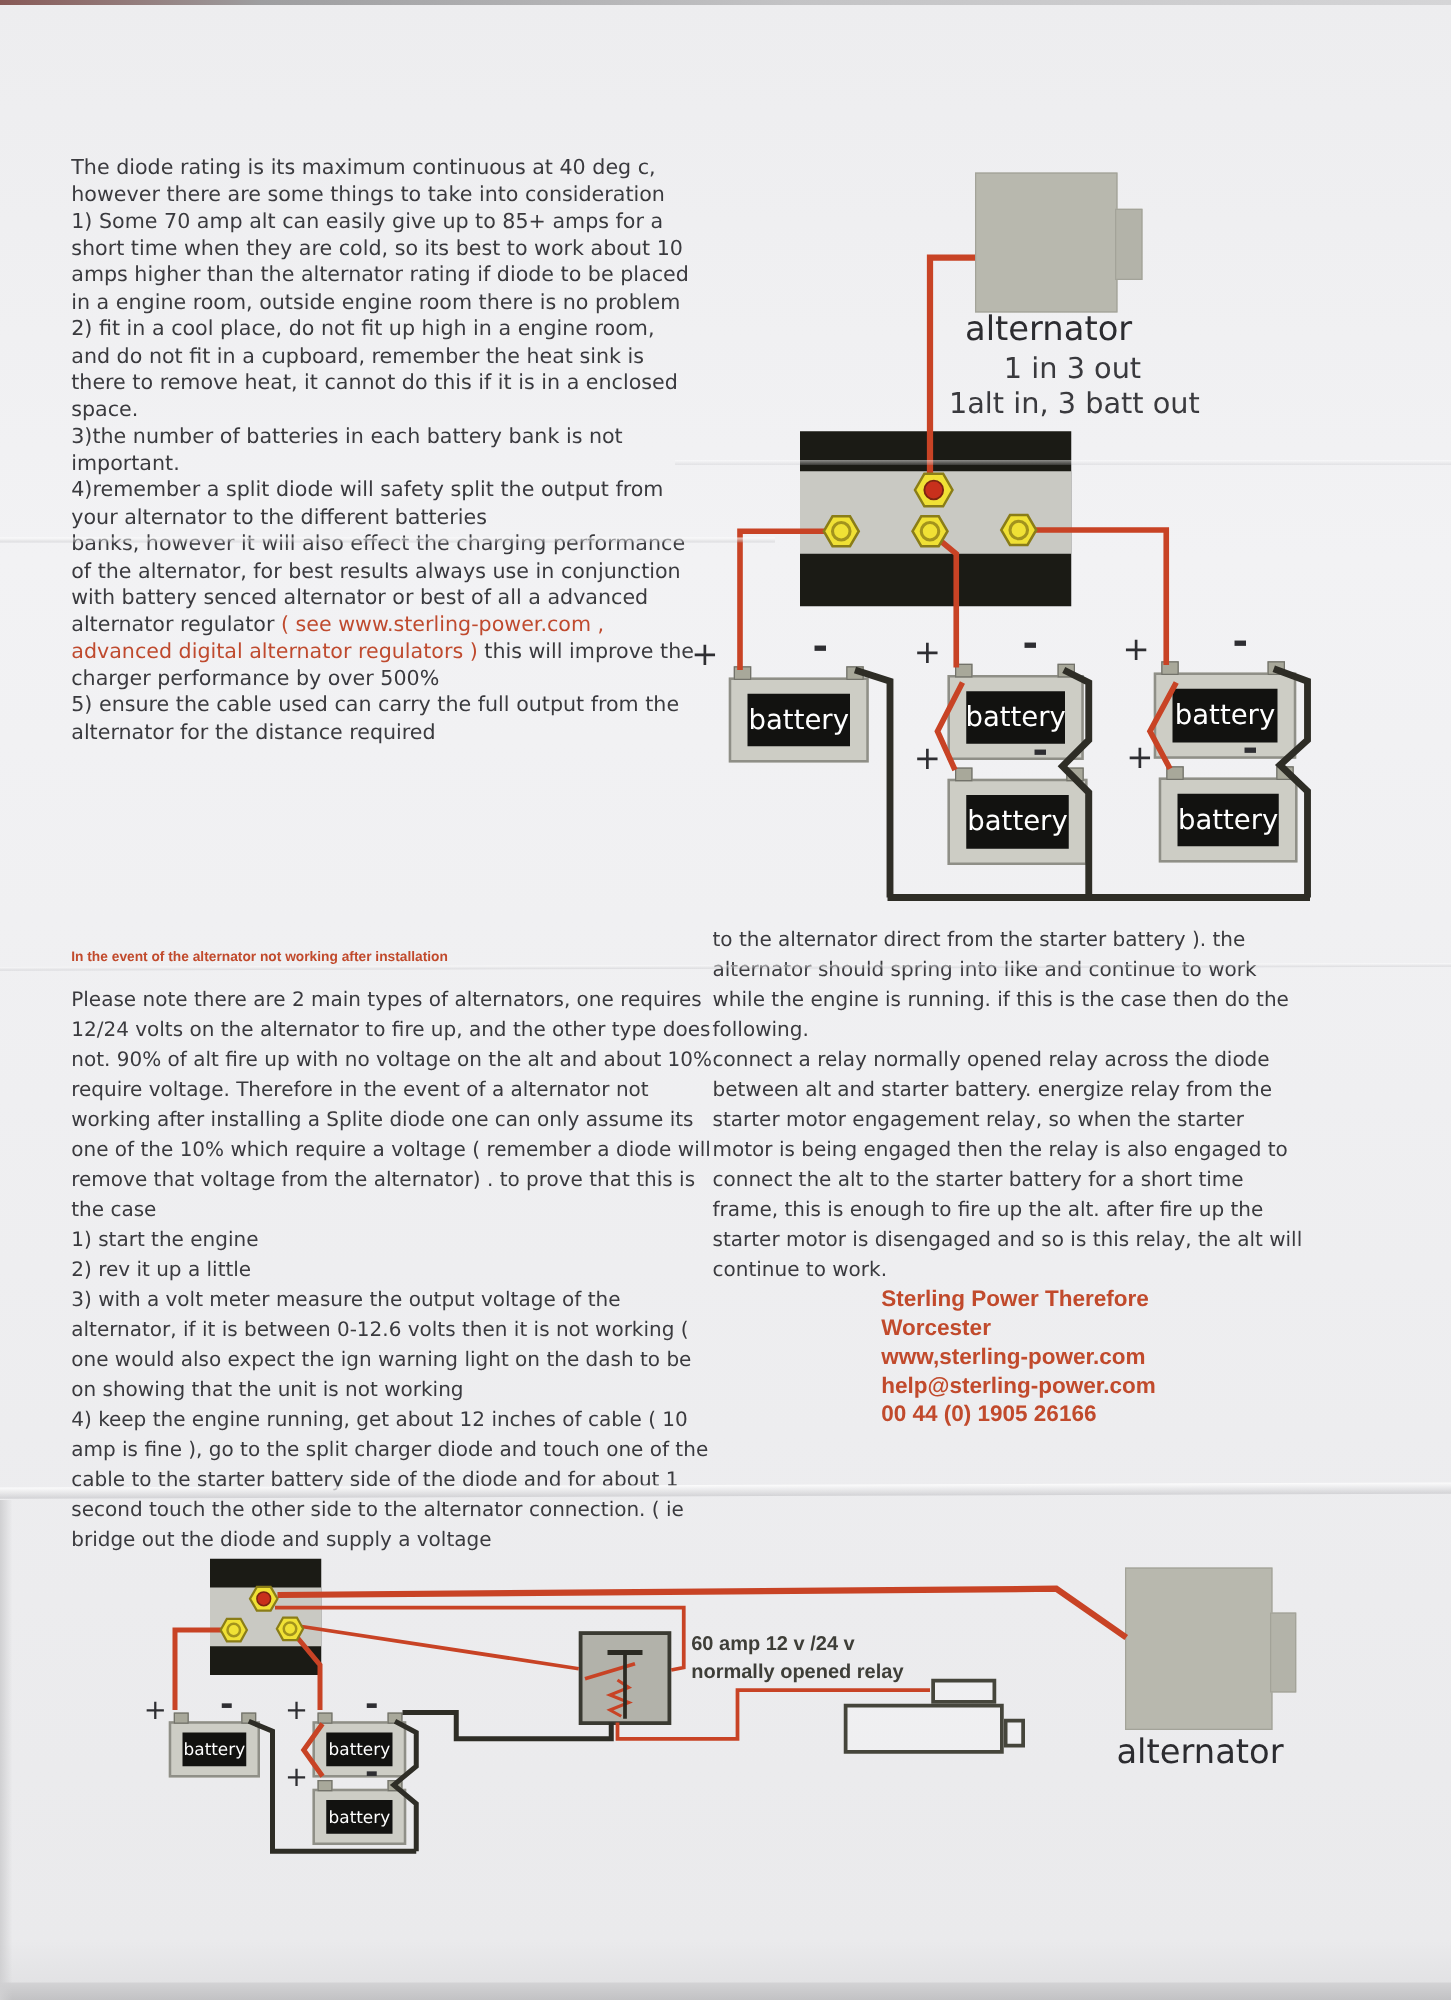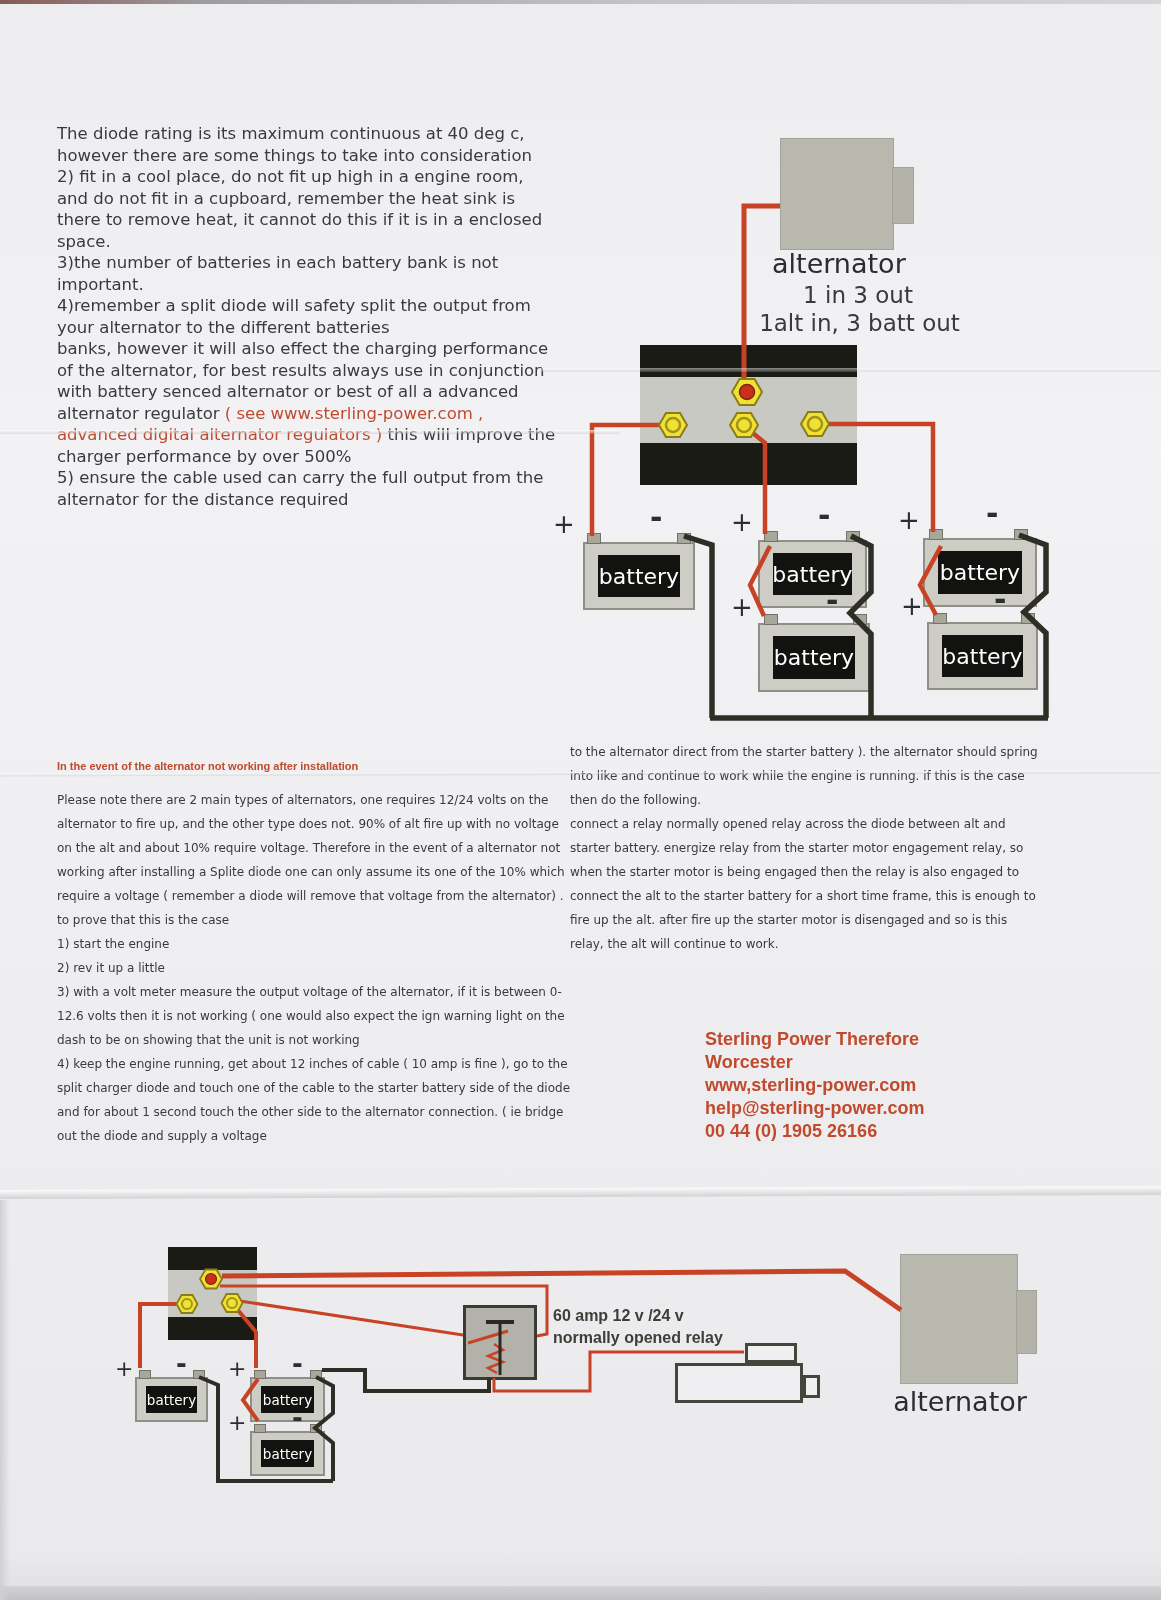--- a/index.html
+++ b/index.html
@@ -25,21 +25,21 @@
   .page-title{position:absolute;left:0;top:48px;width:1161px;text-align:center;
     font-size:41px;letter-spacing:1px;color:#222226;font-weight:400;}
 
   .col-intro{position:absolute;left:57px;top:123px;width:500px;
     font-size:16.5px;line-height:21.5px;color:#3a3a3e;}
   .col-intro p{margin:0;}
   .red-inline{color:#bf4a2e;}
 
   .ts-heading{position:absolute;left:57px;top:760px;white-space:nowrap;
     font-family:"Liberation Sans",sans-serif;font-size:11px;font-weight:bold;color:#c14a2c;}
-  .ts-col{position:absolute;font-size:12px;line-height:24px;color:#3a3a3e;white-space:pre-line;}
+  .ts-col{position:absolute;font-size:16px;line-height:24px;color:#3a3a3e;white-space:pre-line;}
   .ts-col1{left:57px;top:788px;width:520px;}
   .ts-col2{left:570px;top:740px;width:472px;}
 
   .contact{position:absolute;left:705px;top:1028px;
     font-family:"Liberation Sans",sans-serif;font-size:18px;font-weight:bold;
     color:#c14a2c;line-height:23px;}
 
   
   .box{position:absolute;}
   .alt-body{background:#b8b8ae;border:1px solid #a3a399;}
@@ -66,20 +66,21 @@
   svg.overlay{position:absolute;left:0;top:0;pointer-events:none;}
 </style>
 </head>
 <body>
 
 <div class="paper">
 
 
   <div class="col-intro">
     <p>The diode rating is its maximum continuous at 40 deg c, however there are some things to take into consideration</p>
+    <p>1) Some 70 amp alt can easily give up to 85+ amps for a short time when they are cold, so its best to work about 10 amps higher than the alternator rating if diode to  be placed in a engine room, outside engine room there is no problem</p>
     <p>2) fit in a cool place, do not fit up high in a engine room, and do not fit in a cupboard, remember the heat sink is there to remove heat, it cannot do this if it is in a enclosed space.</p>
     <p>3)the number of batteries in each battery bank is not important.</p>
     <p style="white-space:pre-line;"><span>4)remember a split diode will safety split the output from your alternator to the different batteries
  banks, however it will also effect the charging performance of the alternator, for best results  always use in conjunction with battery senced alternator or best of all a advanced alternator regulator </span><span class="red-inline">( see www.sterling-power.com , advanced digital alternator regulators )</span><span> this will improve the charger performance by over 500%</span></p>
     <p>5) ensure the cable used can carry the full output from the alternator for the distance required</p>
   </div>
 
   <div class="ts-heading">In the event of the alternator not working after installation</div>
   <div class="ts-col ts-col1">Please note there are 2 main types of alternators, one requires 12/24 volts on the alternator to fire up, and the other type does not. 90% of alt fire up with no voltage on the alt and about 10% require voltage. Therefore in the event of a alternator not working after installing a Splite diode one can only assume its one of the 10% which require a voltage ( remember a diode will remove that voltage from the alternator) . to prove that this is the case
 1) start the engine

